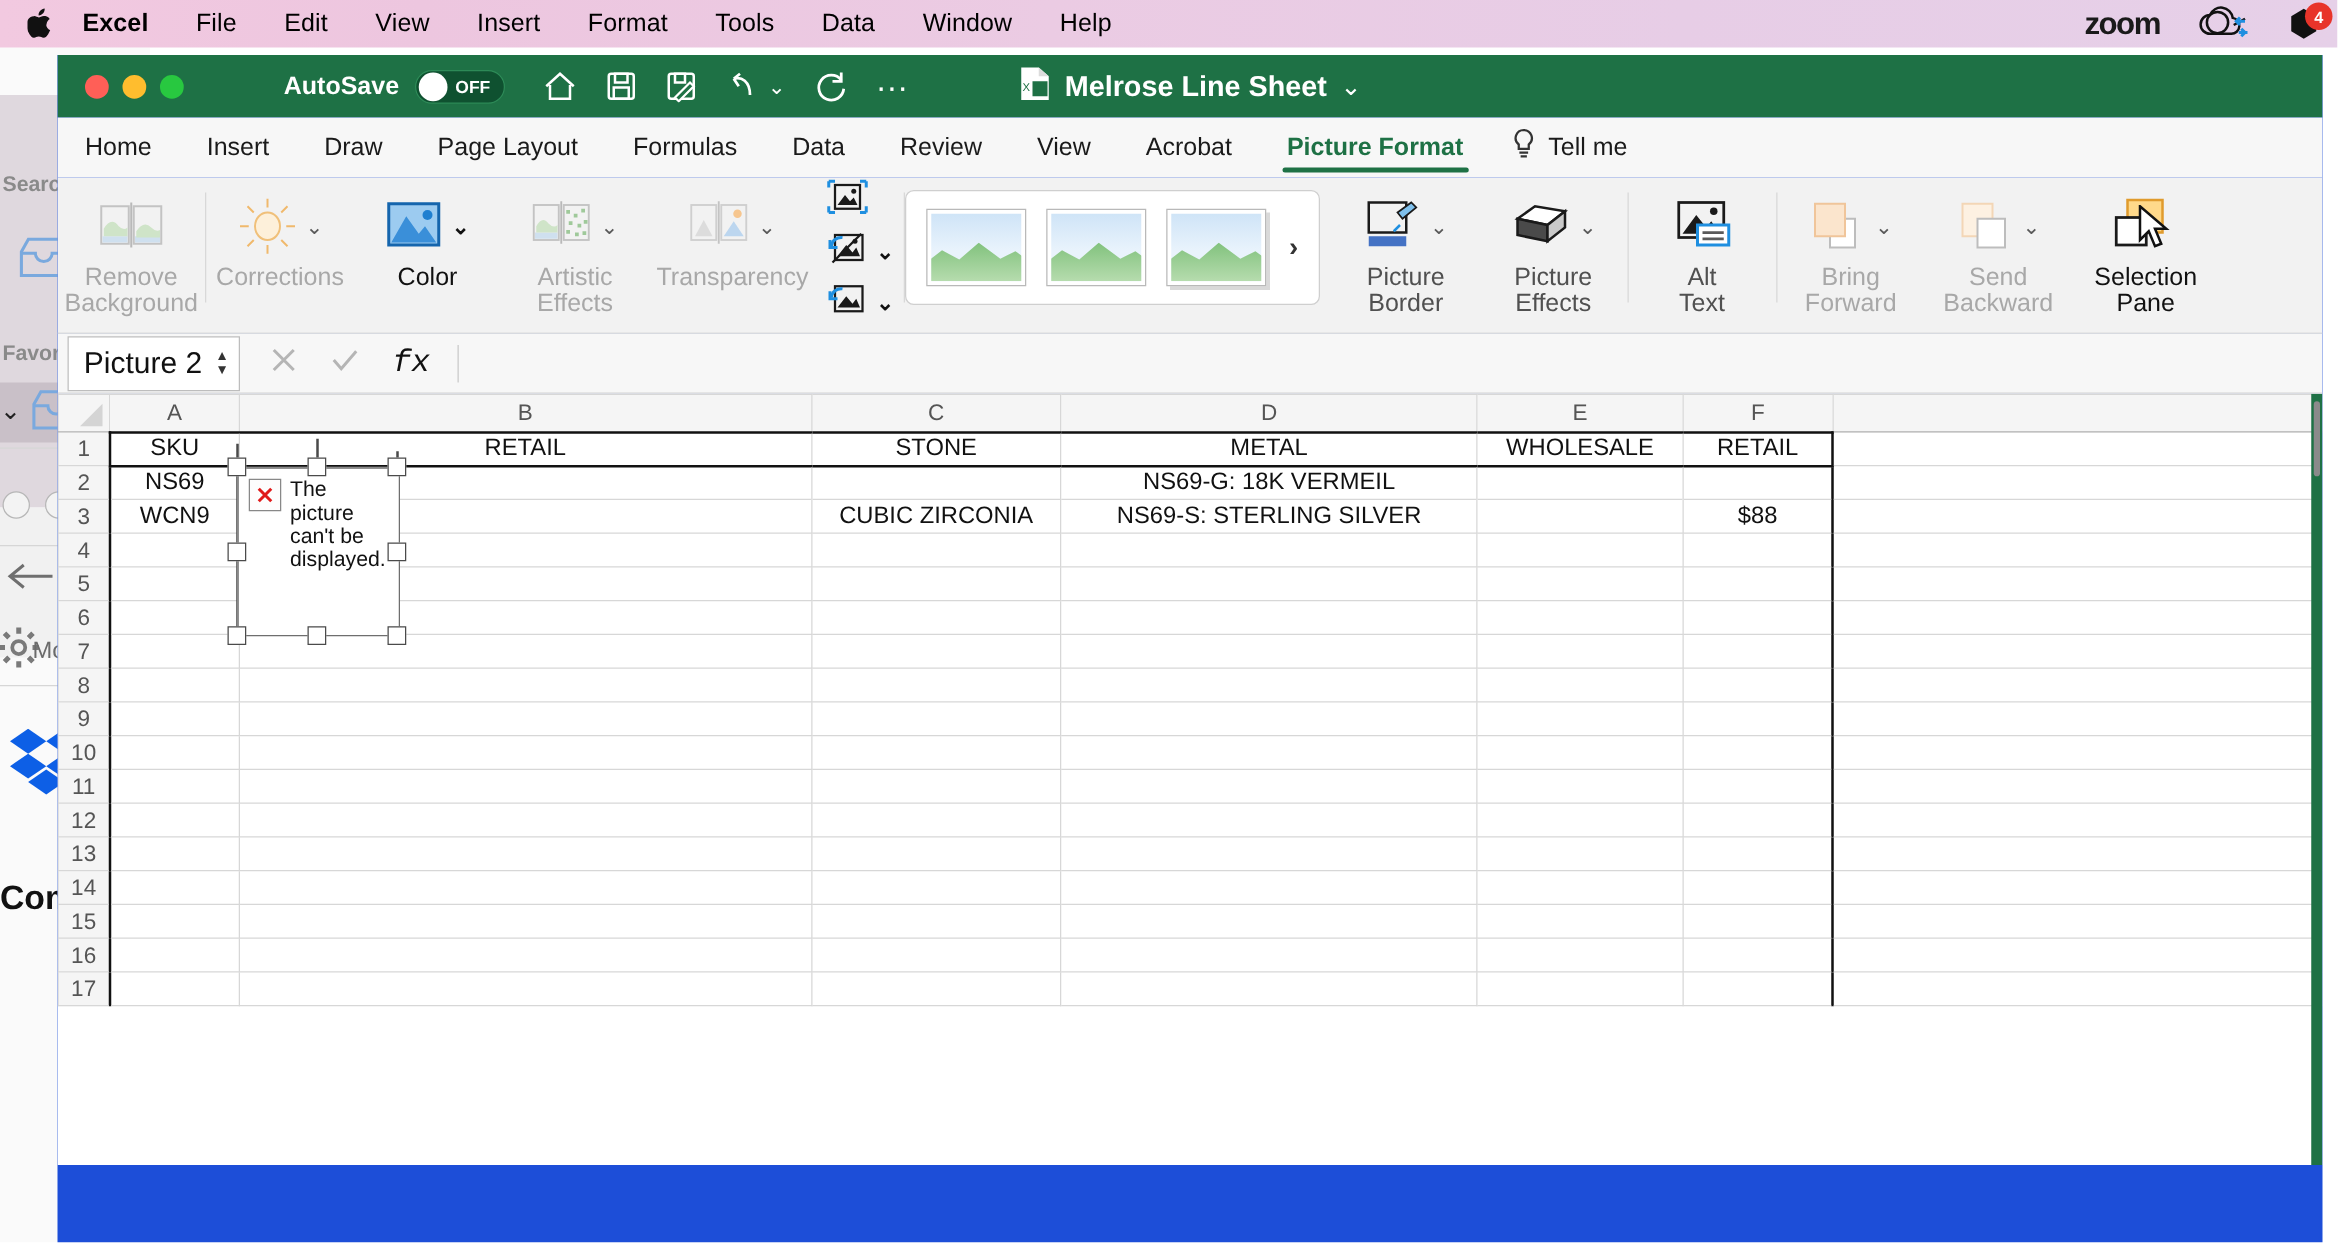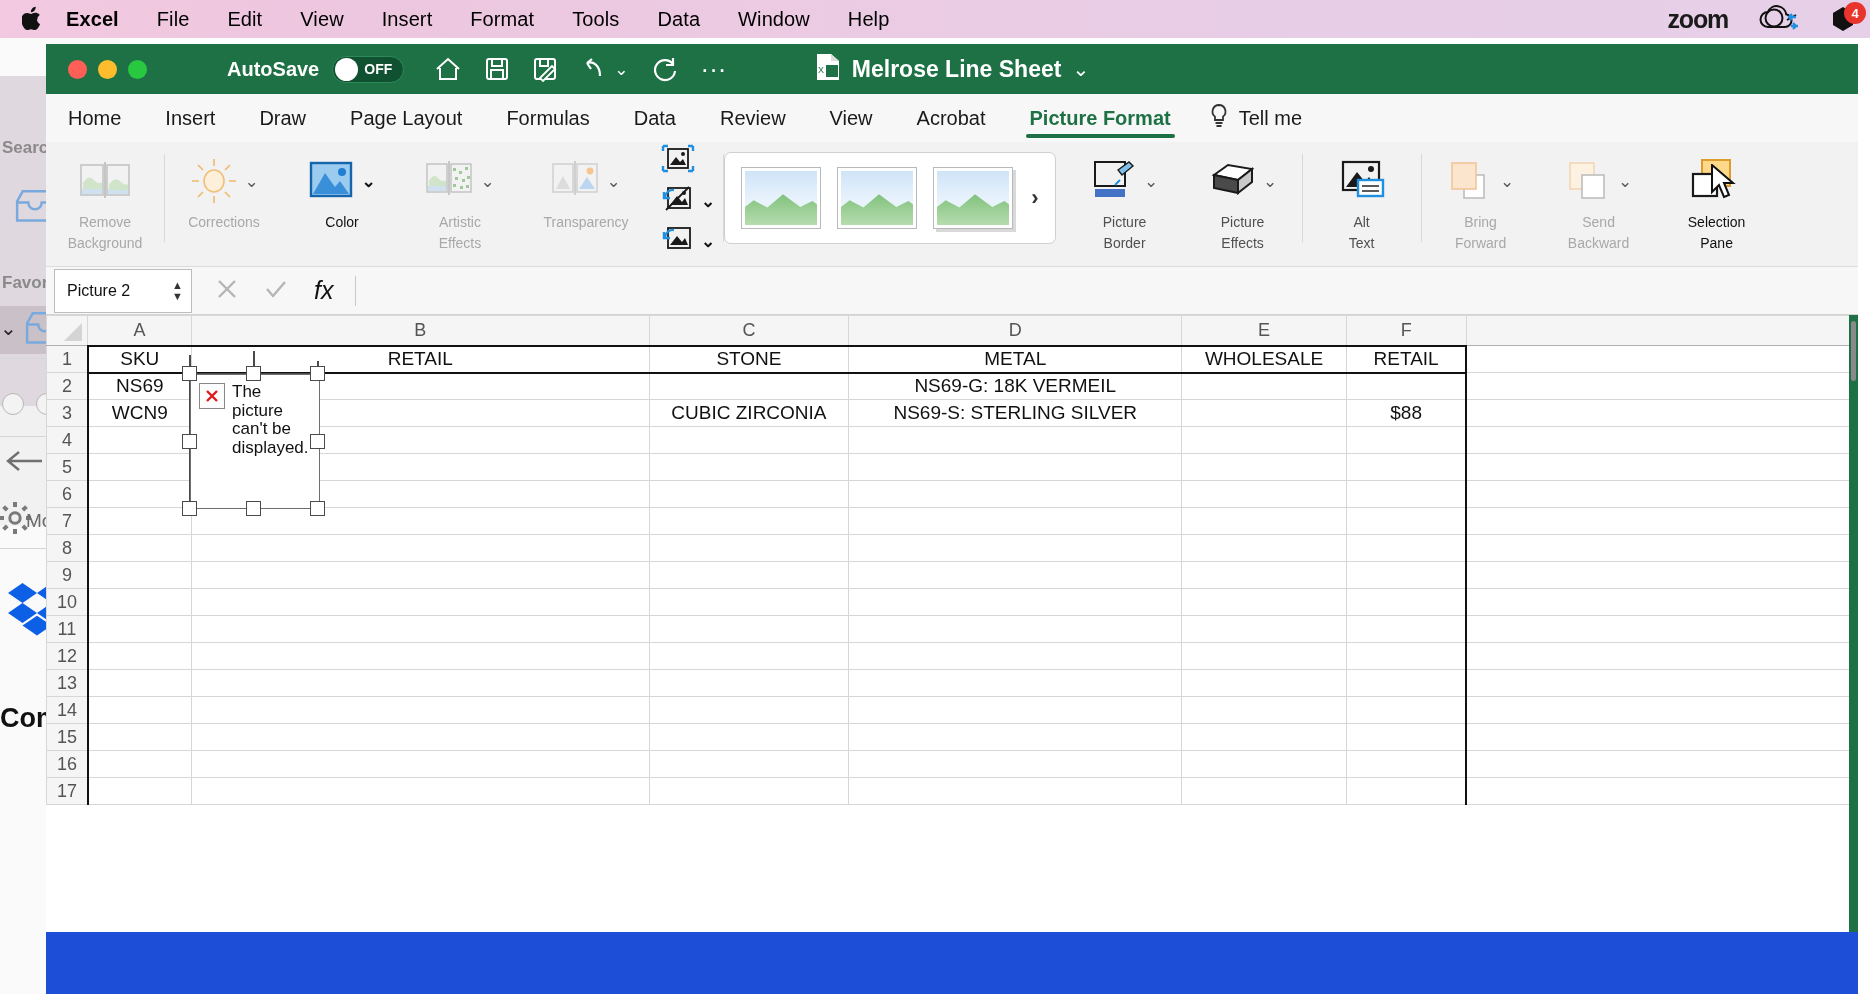--- a/index.html
+++ b/index.html
@@ -56,21 +56,21 @@
   .tab.active { color:#1e7145; font-weight:bold; position:relative; }
   .tab.active::after { content:""; position:absolute; left:18px; right:18px; bottom:4px; height:4px;
      background:#1e7145; border-radius:2px; }
   .tellme { display:flex; align-items:center; gap:10px; padding-left:16px; font-size:20px; color:#1a1a1a; }
 
   
   .ribbon { height:125px; background:#f2f2f2; display:flex; align-items:flex-start; position:relative;
       border-bottom:1px solid #dcdcdc; }
   .ritem { width:118px; height:118px; display:flex; flex-direction:column; align-items:center; padding-top:8px; }
   .ritem .ico { height:62px; display:flex; align-items:center; justify-content:center; }
-  .ritem .lbl { font-size:14px; color:#505050; text-align:center; line-height:21px; }
+  .ritem .lbl { font-size:20px; color:#505050; text-align:center; line-height:21px; }
   .ritem.dis .lbl { color:#a8a8a8; }
   .ritem.on .lbl { color:#111; }
   .withchev { display:flex; align-items:center; gap:5px; }
   .chev { color:#5a5a5a; font-size:17px; }
   .vsep { width:1px; height:88px; background:#d8d8d8; margin-top:12px; }
   .stackitem { display:flex; flex-direction:column; justify-content:center; gap:6px; height:118px; padding:0 8px; }
   .stackrow { display:flex; align-items:center; gap:6px; }
 
   .gallery { border:1px solid #cfcfcf; border-radius:7px; background:#fff; height:92px; margin-top:10px;
      display:flex; align-items:center; padding:0 16px; gap:16px; }
@@ -79,25 +79,25 @@
   .gthumb .pic::after { content:""; position:absolute; left:-10%; bottom:0; width:120%; height:62%;
      background:linear-gradient(180deg,#7ec07a,#b6dcae);
      clip-path: polygon(0% 62%, 18% 26%, 34% 48%, 52% 8%, 72% 46%, 86% 28%, 100% 55%, 100% 100%, 0% 100%); }
   .gthumb.shadow { box-shadow:3px 3px 0 #d9d9d9; }
   .gnext { font-size:22px; color:#333; font-weight:bold; margin-left:2px; }
 
   
   .fbar { height:48px; background:#f7f7f7; display:flex; align-items:center; border-bottom:1px solid #d3d3d3; }
   .namebox { width:138px; height:44px; margin-left:8px; background:#fff; border:1px solid #bdbdbd;
      display:flex; align-items:center; justify-content:space-between; padding:0 8px 0 12px; }
-  .namebox .nm { font-size:16px; color:#111; }
+  .namebox .nm { font-size:24px; color:#111; }
   .stepper { display:flex; flex-direction:column; gap:2px; }
   .stepper i { font-style:normal; font-size:11px; line-height:9px; color:#333; }
   .fbtns { display:flex; align-items:center; gap:26px; margin-left:24px; }
-  .fxwrap { font-family:Liberation Sans, sans-serif; font-style:italic; font-size:25px; color:#111; }
+  .fxwrap { font-family:Liberation Mono, monospace; font-style:italic; font-size:25px; color:#111; }
   .fsplit { width:1px; height:30px; background:#c9c9c9; margin-left:22px; }
 
   
   .gridwrap { position:relative; background:#fff; height:617px; overflow:hidden; }
   table.grid { border-collapse:collapse; table-layout:fixed; }
   .grid td, .grid th { border:1px solid #d7d7d7; padding:0; font-weight:normal; }
   .colhead { height:30px; background:#f5f5f5; font-size:18px; color:#555; text-align:center;
      border-bottom:1px solid #b0b0b0 !important; }
   .corner { width:42px; background:#f5f5f5; position:relative; }
   .corner::after { content:""; position:absolute; right:5px; bottom:4px; width:0; height:0;

